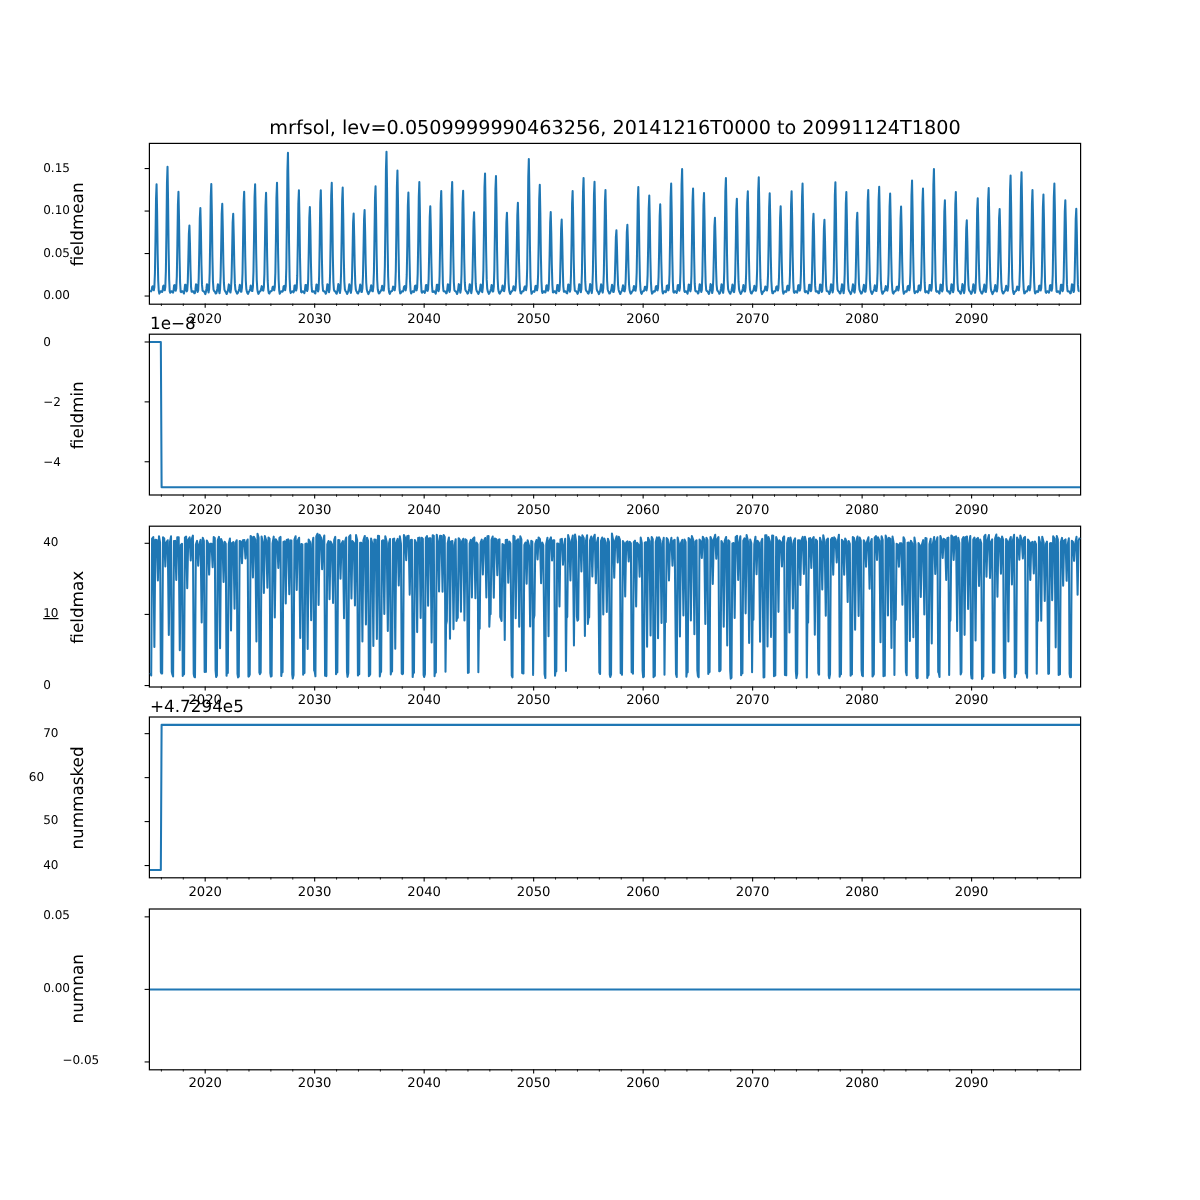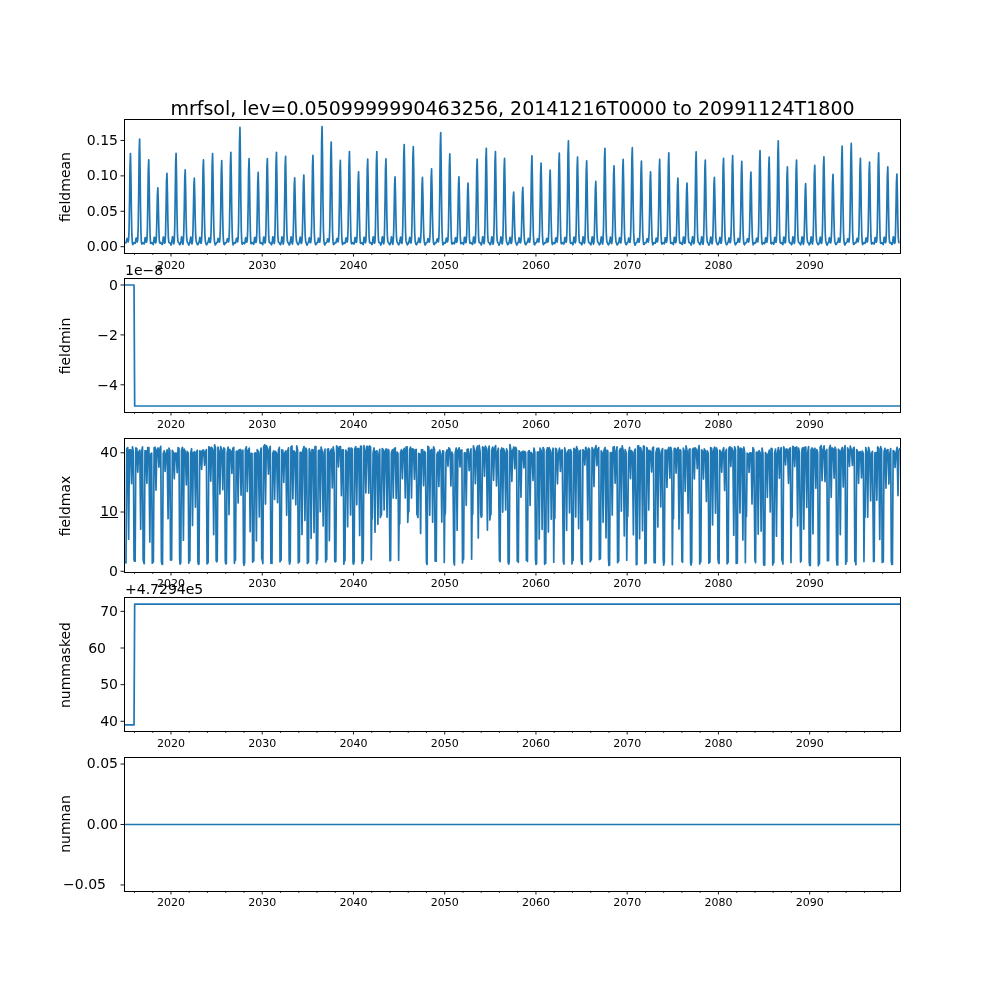--- a/index.html
+++ b/index.html
@@ -1,29 +1,29 @@
 <!DOCTYPE html>
 <html><head>
 <meta charset="utf-8">
 <style>
   html,body{margin:0;padding:0;background:#fff;}
   .figure{position:relative;width:1000px;height:1000px;background:#ffffff;overflow:hidden;
           font-family:"DejaVu Sans","Liberation Sans",sans-serif;color:#000;}
-  .title{position:absolute;left:125px;width:775px;top:97px;text-align:center;font-size:19px;white-space:nowrap;}
+  .title{position:absolute;left:125px;width:775px;top:97px;text-align:center;font-size:16px;white-space:nowrap;}
   .xlabel{position:absolute;left:125px;width:775px;top:917px;text-align:center;font-size:14px;}
   .axes{position:absolute;left:124px;width:775px;height:133px;border:1px solid #000;background:#fff;}
   #ax0{top:119px;} #ax1{top:278.4px;} #ax2{top:437.8px;} #ax3{top:597.2px;} #ax4{top:756.6px;}
   .plot{position:absolute;left:0;top:0;overflow:visible;}
   .ylabel{position:absolute;left:-34px;width:200px;height:18px;text-align:center;font-size:14px;
           transform:rotate(-90deg);white-space:nowrap;}
   #yl0{top:178px;} #yl1{top:337px;} #yl2{top:497px;} #yl3{top:656px;} #yl4{top:815px;}
   .offset{position:absolute;left:125px;font-size:14px;white-space:nowrap;}
   #off1{top:262px;} #off3{top:581px;}
   .xt{position:absolute;width:44px;margin-left:-22px;text-align:center;font-size:11px;line-height:15px;}
-  .yt{position:absolute;left:36px;width:82px;text-align:right;font-size:14px;line-height:17px;}
+  .yt{position:absolute;left:36px;width:82px;text-align:left;font-size:10px;line-height:17px;}
 </style>
 </head>
 <body>
 
 <div class="figure">
   <div class="title">mrfsol, lev=0.0509999990463256, 20141216T0000 to 20991124T1800</div>
 
   <div class="axes" id="ax0">
     <svg class="plot" id="svg0" width="775" height="133" viewBox="0 0 775 133">
         <line x1="45.985401459853655" y1="133" x2="45.985401459853655" y2="136.5" stroke="#000000" stroke-width="0.9"></line>
@@ -335,14 +335,14 @@
     <div class="xt" style="left: 170.985px; top: 895.1px;">2020</div>
     <div class="xt" style="left: 262.226px; top: 895.1px;">2030</div>
     <div class="xt" style="left: 353.467px; top: 895.1px;">2040</div>
     <div class="xt" style="left: 444.708px; top: 895.1px;">2050</div>
     <div class="xt" style="left: 535.949px; top: 895.1px;">2060</div>
     <div class="xt" style="left: 627.19px; top: 895.1px;">2070</div>
     <div class="xt" style="left: 718.431px; top: 895.1px;">2080</div>
     <div class="xt" style="left: 809.672px; top: 895.1px;">2090</div>
     <div class="yt" style="left: 36px; top: 755.145px;">0.05</div>
     <div class="yt" style="left: 36px; top: 815.6px;">0.00</div>
-    <div class="yt" style="left: 24px; top: 876.055px;">−0.05</div>
+    <div class="yt" style="left: 52px; top: 876.055px;">−0.05</div>
   </div>
 
 </body></html>

